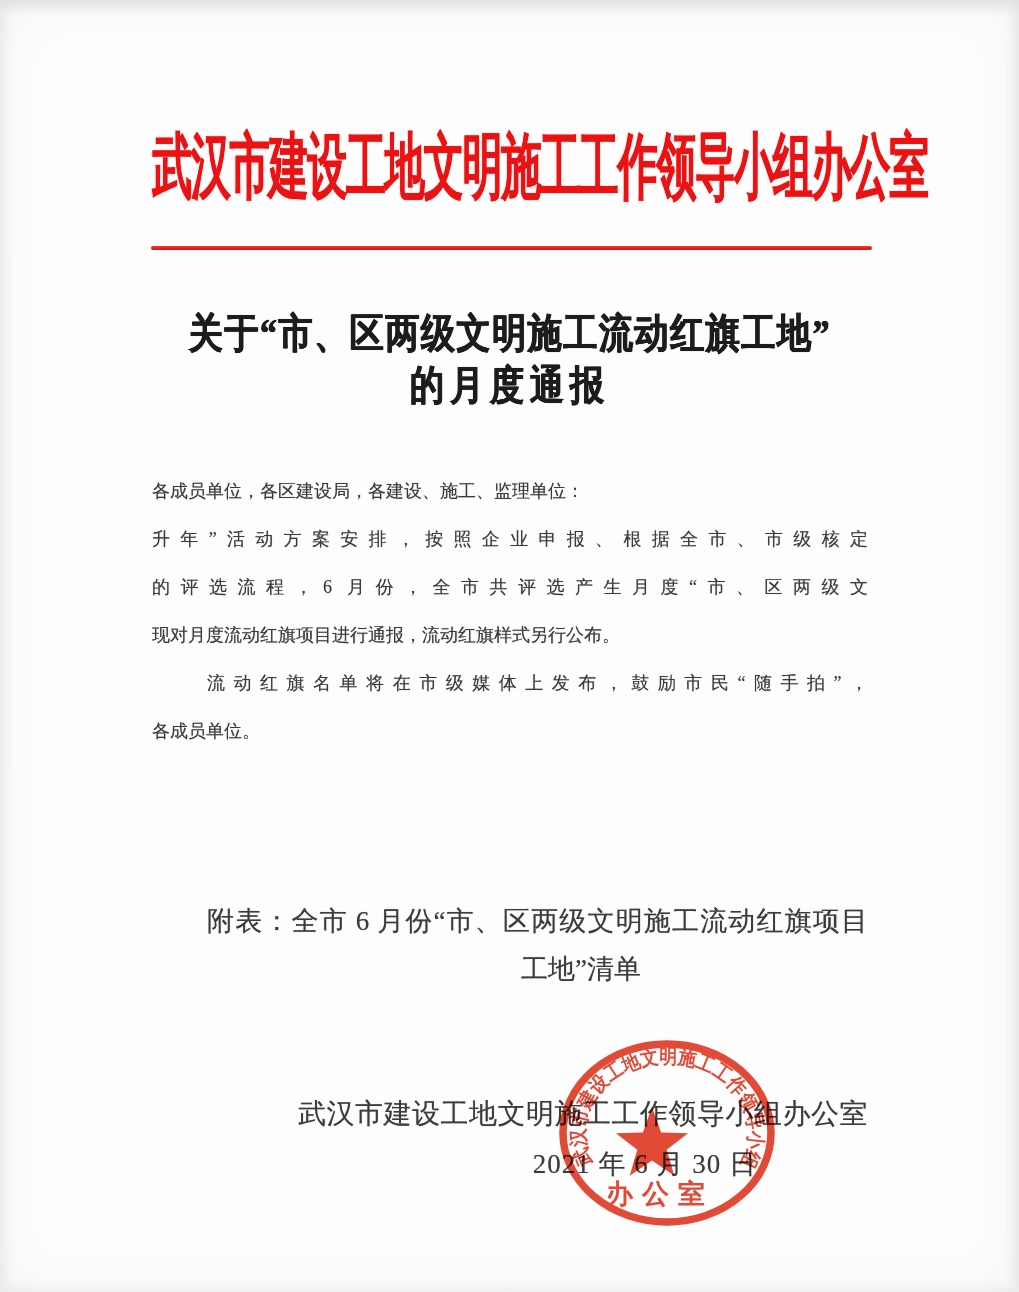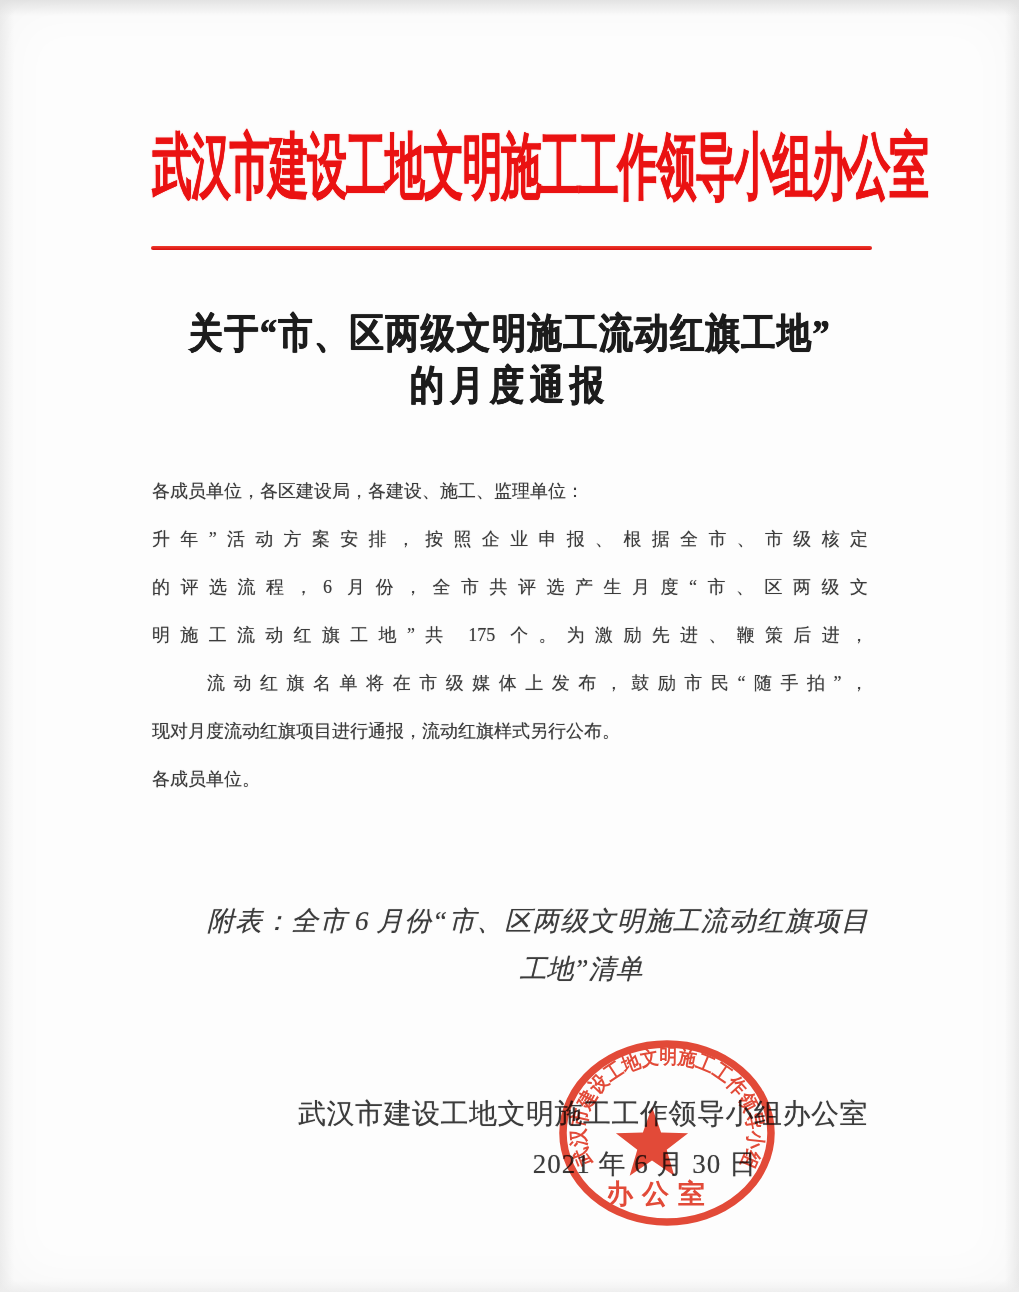--- a/index.html
+++ b/index.html
@@ -60,21 +60,21 @@
   .just { text-align: justify; text-align-last: justify; }
   .ind2 { padding-left: 55px; }
   .ind5 { padding-left: 142px; text-align: center; }
 
   
   .attachment {
     position: absolute; left: 152px; top: 897px; width: 716px;
     font-size: 27px; line-height: 48px; color: #3b3b3b;
     text-shadow: 0 0 0.8px rgba(59,59,59,0.5);
   }
-  .al { height: 48px; font-style: italic; }
+  .al { height: 48px; }
 
   
   .sig {
     position: absolute; left: 152px; top: 1095px; width: 716px;
     text-align: right; font-size: 28px; letter-spacing: 0.5px;
     color: #3b3b3b; text-shadow: 0 0 0.8px rgba(59,59,59,0.5);
     white-space: nowrap;
   }
   .date {
     position: absolute; left: 152px; top: 1146px; width: 605px;
@@ -111,23 +111,22 @@
 
   <div class="doc-title soft">
     <div class="t1">关于“市、区两级文明施工流动红旗工地”</div>
     <div class="t2">的月度通报</div>
   </div>
 
   <div class="body-text soft">
     <div class="bl">各成员单位，各区建设局，各建设、施工、监理单位：</div>
     <div class="bl just">升年”活动方案安排，按照企业申报、根据全市、市级核定</div>
     <div class="bl just">的评选流程，6 月份，全市共评选产生月度“市、区两级文</div>
-    <div class="bl just">明施工流动红旗工地”共 175 个。为激励先进、鞭策后进，</div>
+    <div class="bl">现对月度流动红旗项目进行通报，流动红旗样式另行公布。</div>
     <div class="bl ind2 just">流动红旗名单将在市级媒体上发布，鼓励市民“随手拍”，</div>
-    <div class="bl">现对月度流动红旗项目进行通报，流动红旗样式另行公布。</div>
     <div class="bl">各成员单位。</div>
   </div>
 
   <div class="attachment soft">
     <div class="al ind2 just">附表：全市 6 月份“市、区两级文明施工流动红旗项目</div>
     <div class="al ind5">工地”清单</div>
   </div>
 
   <div class="sig soft">武汉市建设工地文明施工工作领导小组办公室</div>
   <div class="date soft">2021 年 6 月 30 日</div>

